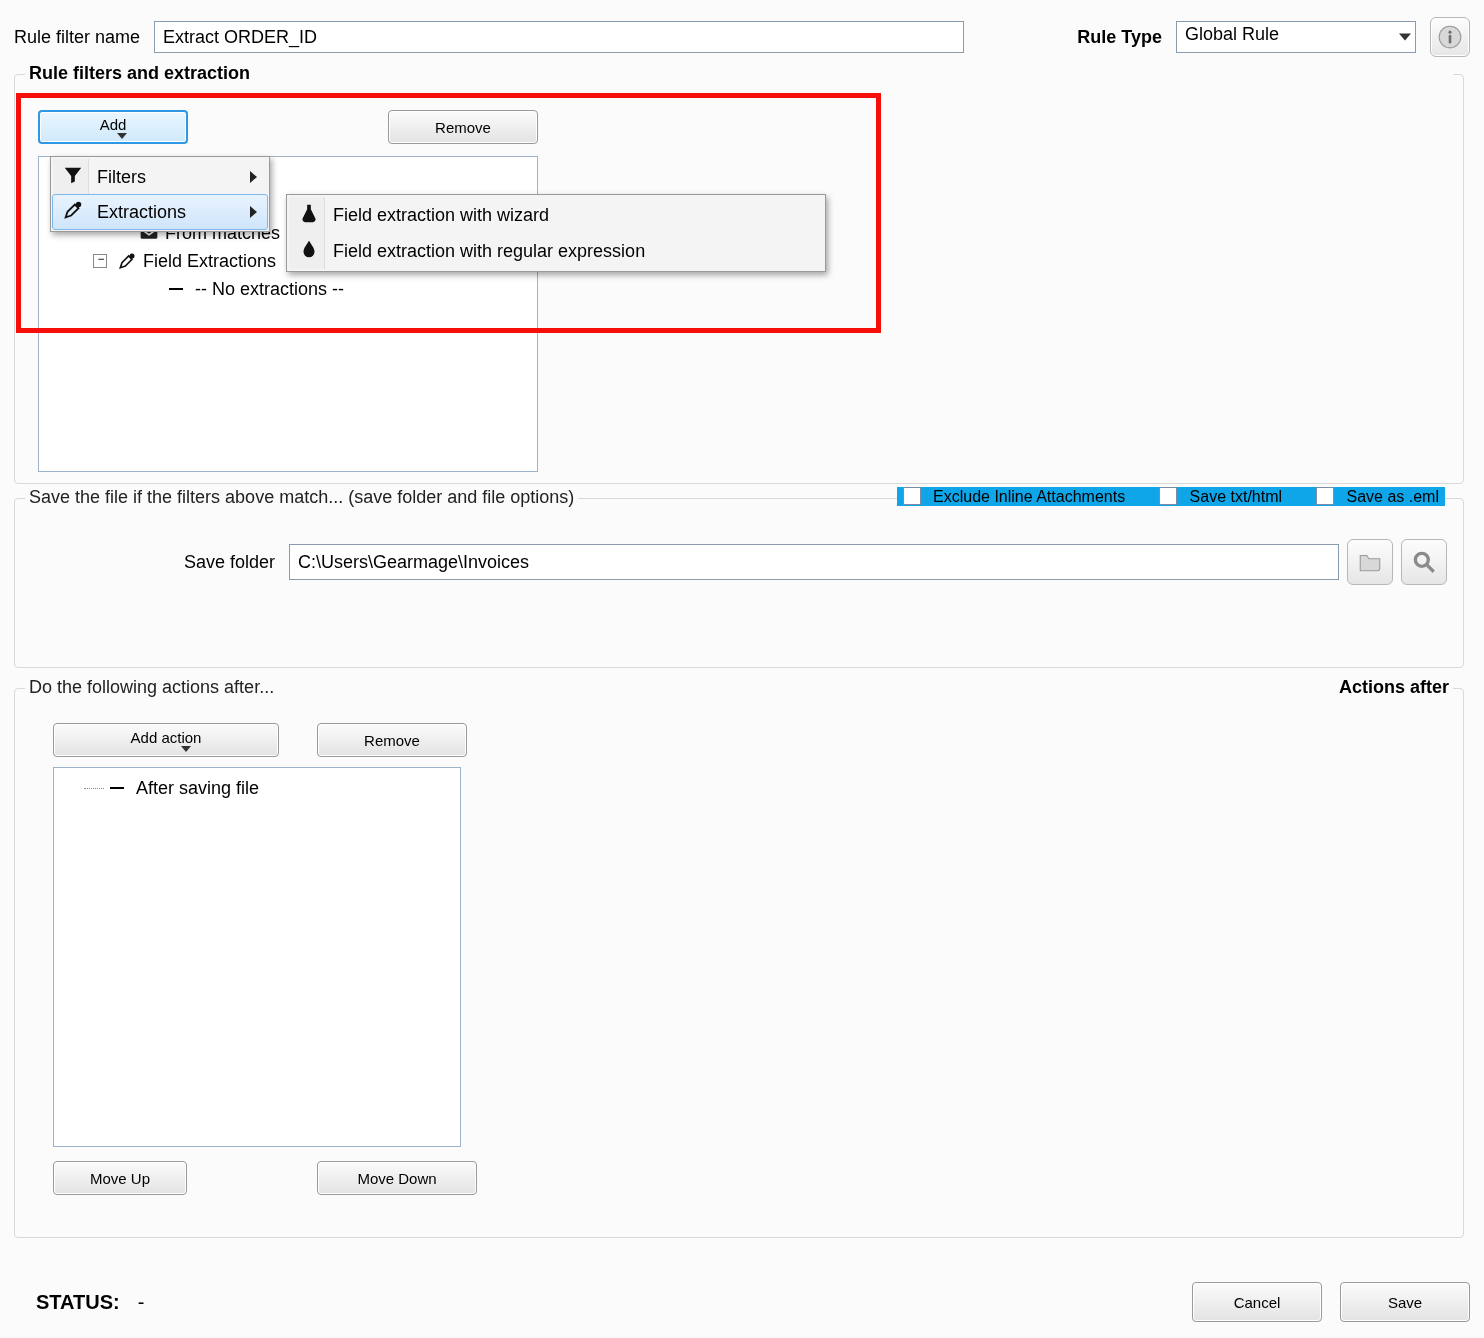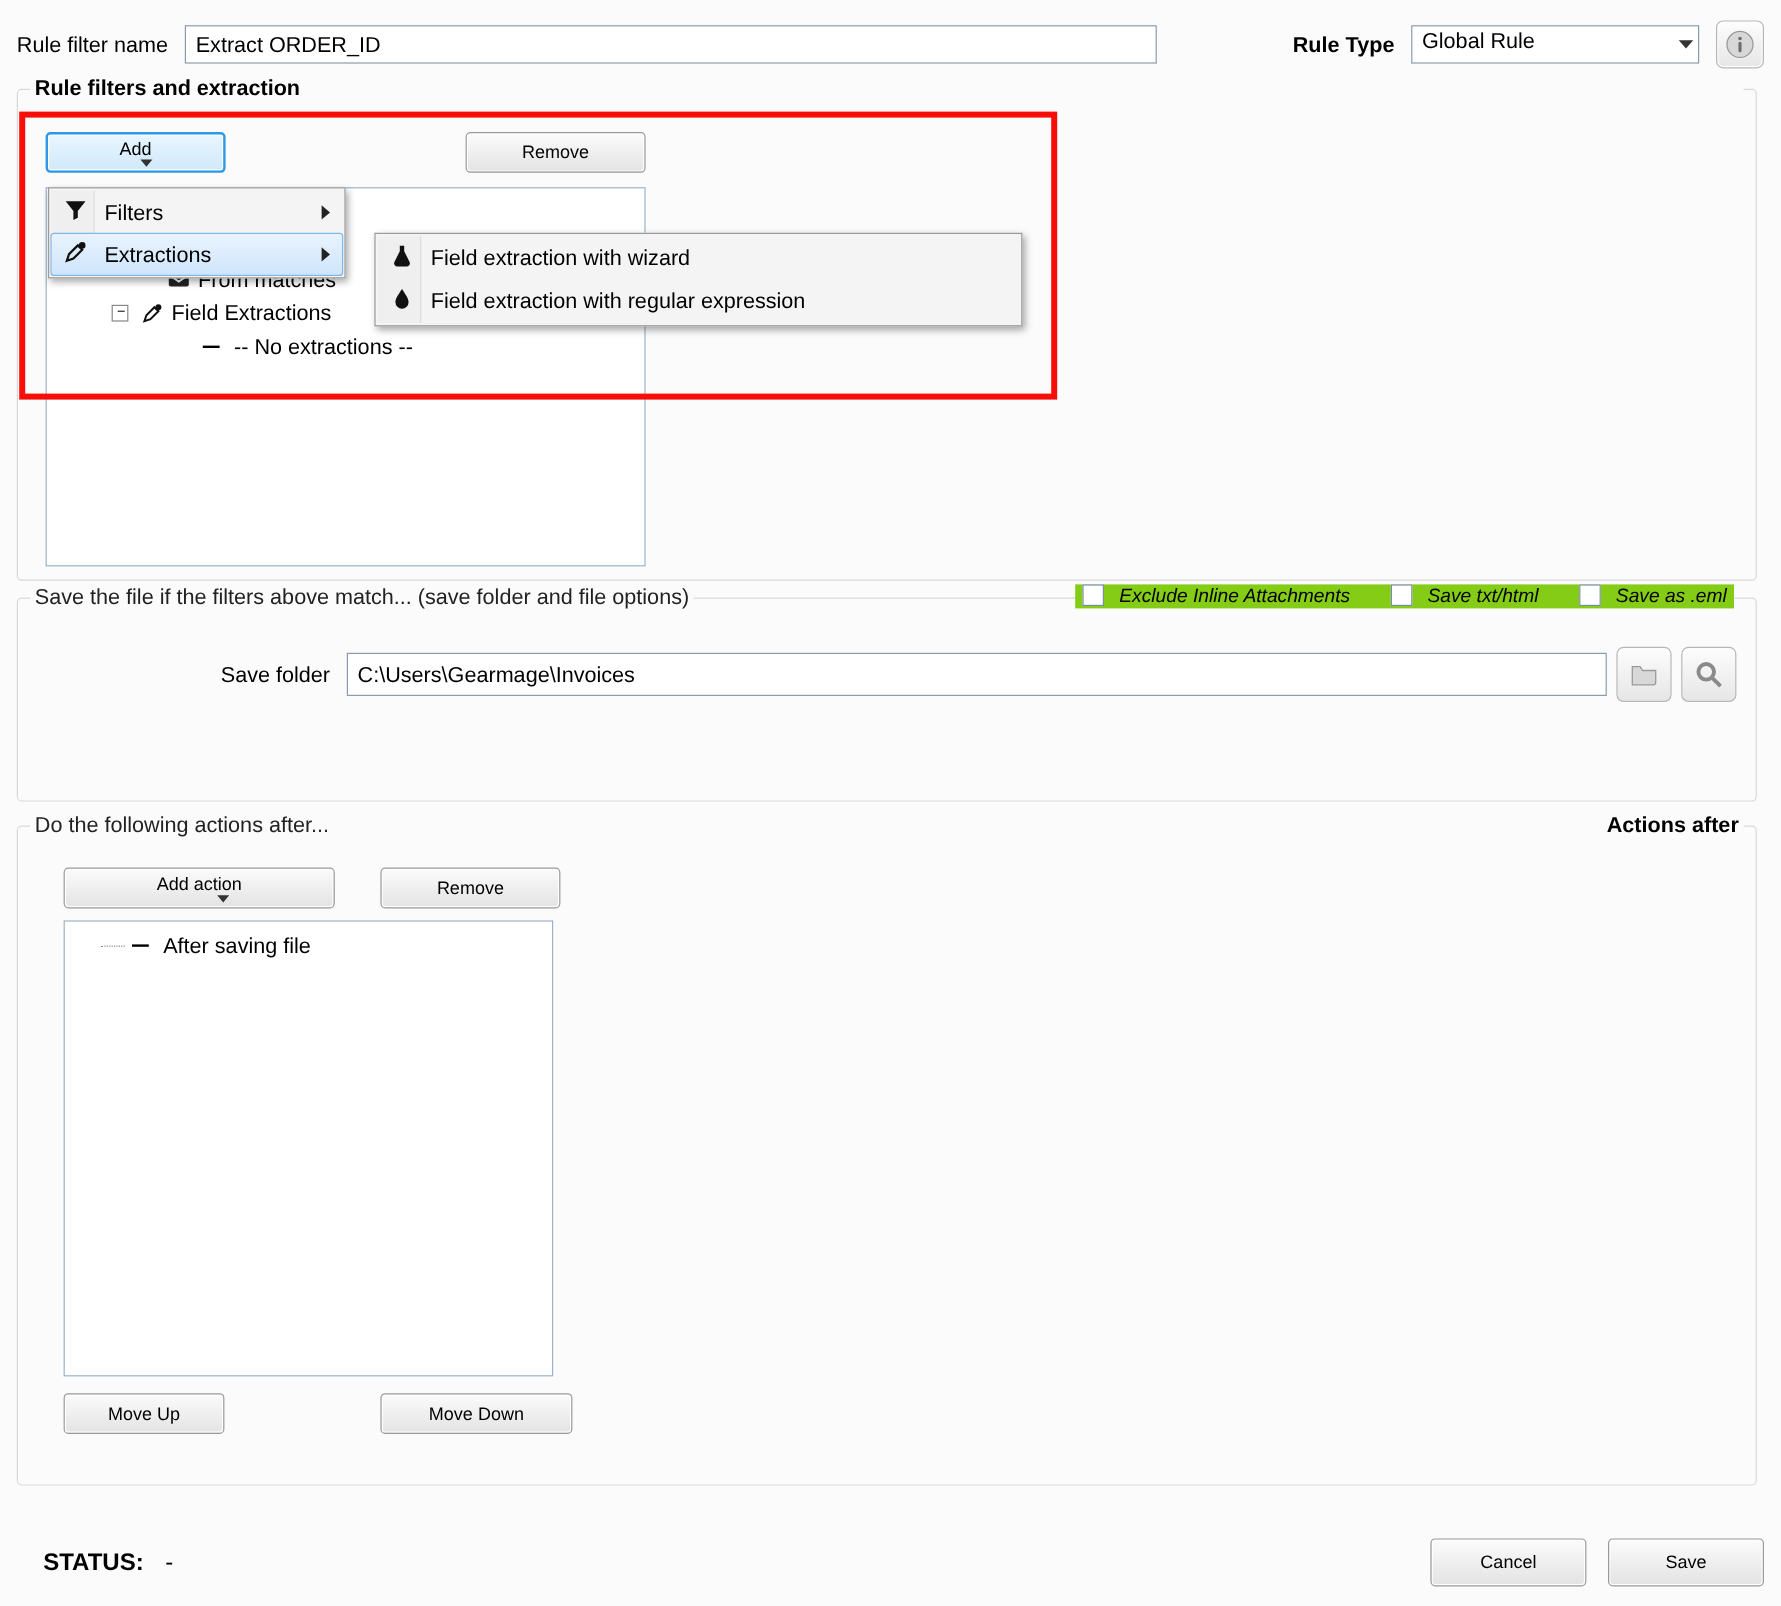--- a/index.html
+++ b/index.html
@@ -164,26 +164,26 @@
       width:0;height:0; border-top:6px solid transparent; border-bottom:6px solid transparent; border-left:7px solid #222;
     }
     .menu-item.hovered {
       background: linear-gradient(#e9f3ff,#cfe5fb);
       border:1px solid #7fb7ea;
       border-radius:3px;
       margin:-1px;
     }
 
     
-    .menu1 { left:40px; top:156px; width:248px; }
-    .menu2 { left:286px; top:194px; width:540px;margin-left:26px; }
+    .menu1 { left:50px; top:156px; width:220px; }
+    .menu2 { left:286px; top:194px; width:540px; }
 
     
     .g2 { left:14px; top:498px; width:1450px; height:170px; }
-    .g2 .inline-options { position:absolute; top:-12px; right:18px; display:flex; gap:34px; align-items:center; background:#84cc16; padding:0 6px;font-style:italic; }
+    .g2 .inline-options { position:absolute; top:-12px; right:18px; display:flex; gap:34px; align-items:center; background:#0ea5e9; padding:0 6px; }
     .checkbox { width:18px; height:18px; border:1px solid #7b8ea6; background:#fff; display:inline-block; margin-right:8px; vertical-align:-3px; }
     .g2 .row { position:absolute; display:flex; align-items:center; }
     .row-sf { left:126px; top:40px; right:16px; }
     .row-fn { left:38px; top:100px; right:16px; }
     .row input[type="text"].long { flex:1; }
     .g2 .side-btn { width:46px; height:46px; border:1px solid #b7b7b7; border-radius:6px;
       background: linear-gradient(#fdfdfd,#e6e6e6); display:flex; align-items:center; justify-content:center; margin-left:8px; }
 
     
     .g3 { left:14px; top:688px; width:1450px; height:550px; }

